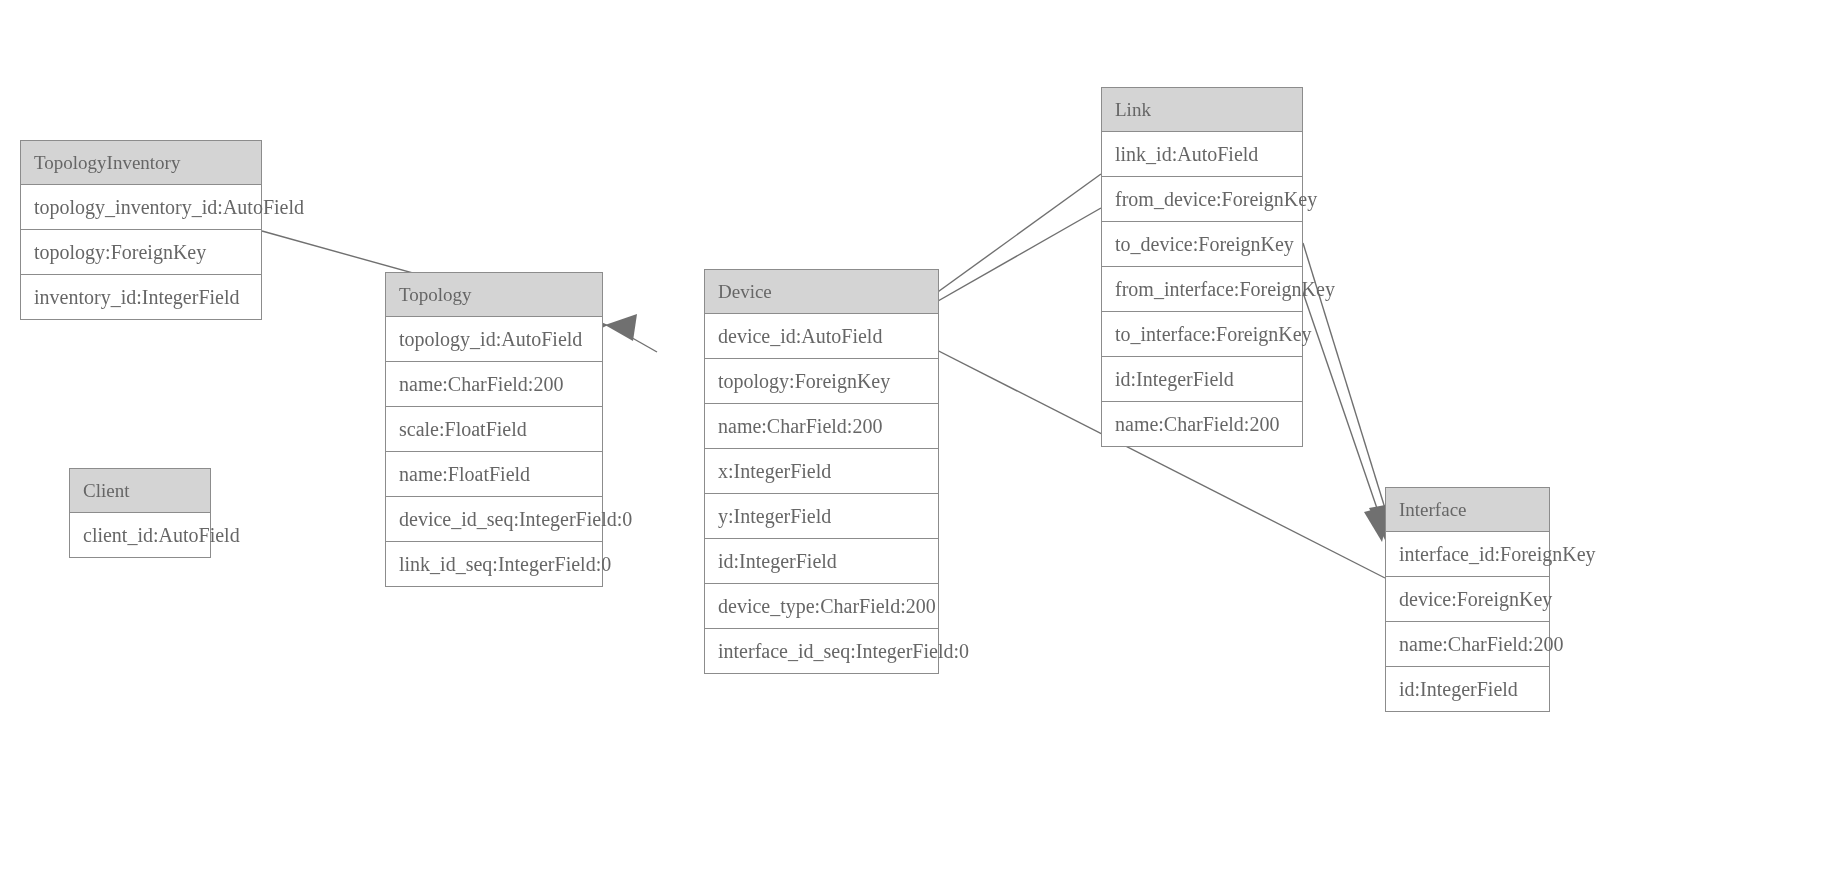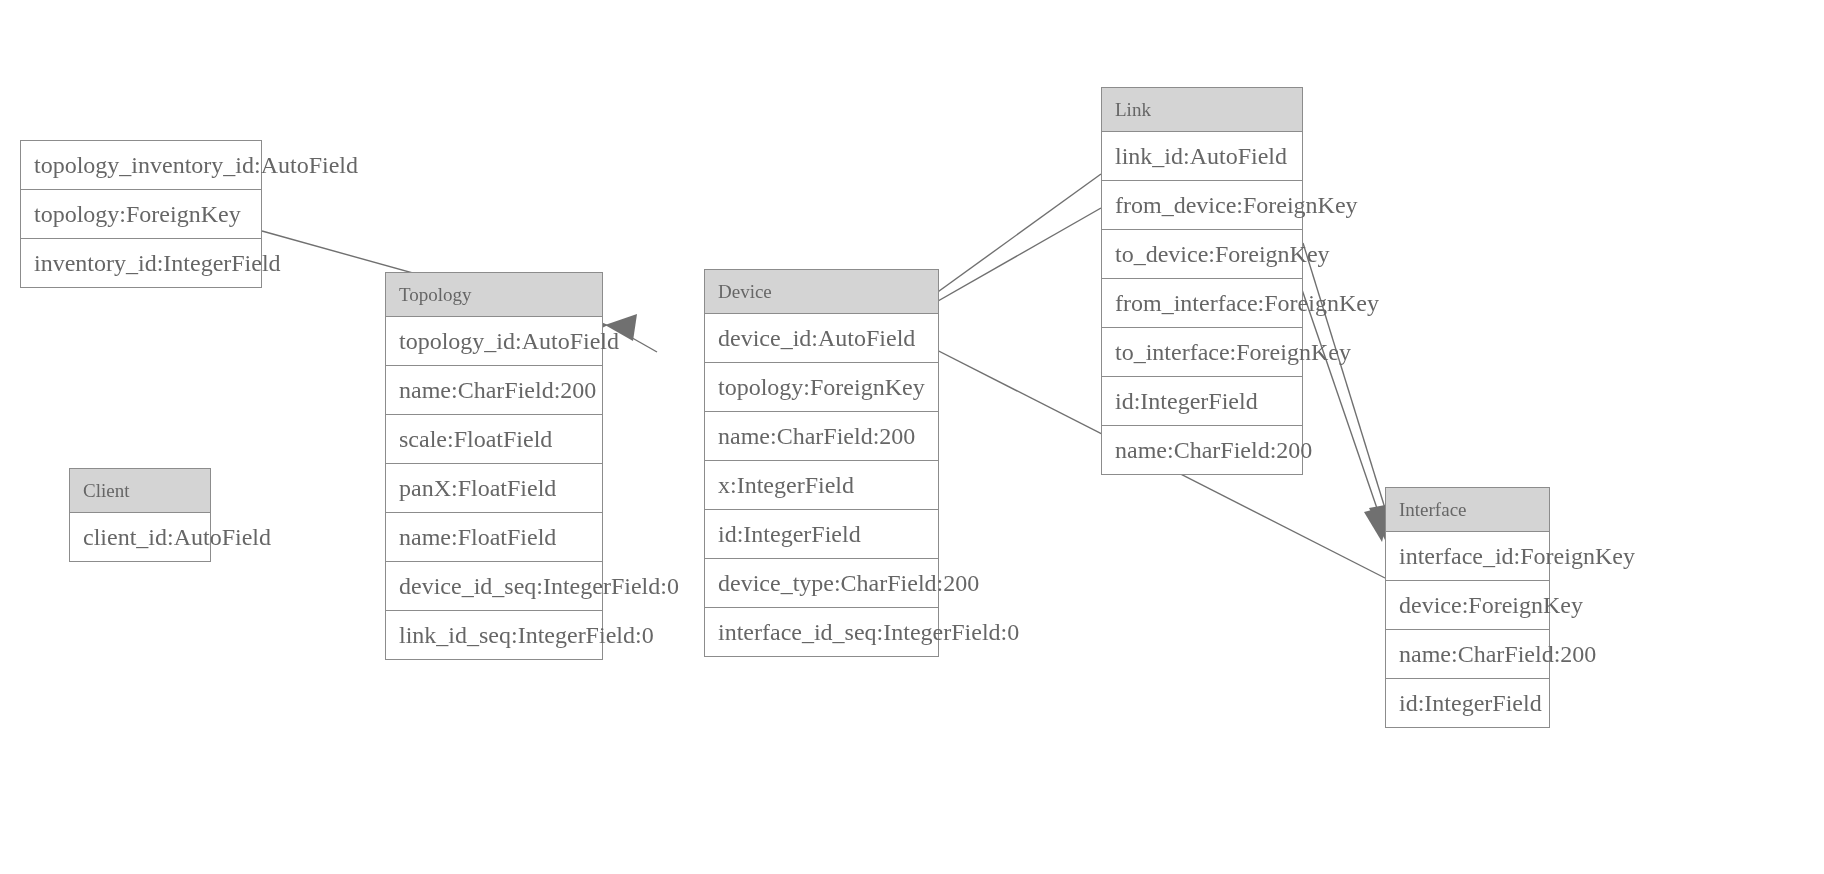--- a/index.html
+++ b/index.html
@@ -44,21 +44,21 @@
     padding: 12px 0 12px 13px;
     white-space: nowrap;
   }
   .entity-rows {
     display: block;
   }
   .entity-row {
     box-sizing: border-box;
     border-bottom: 1px solid #8c8c8c;
     color: #666666;
-    font-size: 24px;
+    font-size: 20px;
     line-height: 1;
     padding: 12px 0 12px 13px;
     white-space: nowrap;
     background: #ffffff;
   }
   .entity-row:last-child {
     border-bottom: none;
   }
 </style>
 </head>
@@ -103,54 +103,55 @@
     </g>
 
     <g>
       <line x1="1298" y1="278" x2="1381" y2="520" stroke="#707070" stroke-width="1.4"></line>
       <polygon points="1382,542 1364,512 1391,505" fill="#707070"></polygon>
     </g>
 
   </svg>
 
   <div class="entity" style="left:20px; top:140px; width:242px;">
+    <div class="entity-title">TopologyInventory</div>
     <div class="entity-rows">
       <div class="entity-row">topology_inventory_id:AutoField</div>
       <div class="entity-row">topology:ForeignKey</div>
       <div class="entity-row">inventory_id:IntegerField</div>
     </div>
   </div>
 
   <div class="entity" style="left:385px; top:272px; width:218px;">
     <div class="entity-title">Topology</div>
     <div class="entity-rows">
       <div class="entity-row">topology_id:AutoField</div>
       <div class="entity-row">name:CharField:200</div>
       <div class="entity-row">scale:FloatField</div>
-      <div class="entity-row">panX:FloatField</div>
       <div class="entity-row">name:FloatField</div>
       <div class="entity-row">device_id_seq:IntegerField:0</div>
       <div class="entity-row">link_id_seq:IntegerField:0</div>
     </div>
   </div>
 
   <div class="entity" style="left:69px; top:452px; width:142px;margin-top:16px;">
     <div class="entity-title">Client</div>
     <div class="entity-rows">
       <div class="entity-row">client_id:AutoField</div>
     </div>
   </div>
 
   <div class="entity" style="left:657px; top:269px; width:235px;margin-left:47px;">
     <div class="entity-title">Device</div>
     <div class="entity-rows">
       <div class="entity-row">device_id:AutoField</div>
       <div class="entity-row">topology:ForeignKey</div>
       <div class="entity-row">name:CharField:200</div>
       <div class="entity-row">x:IntegerField</div>
+      <div class="entity-row">y:IntegerField</div>
       <div class="entity-row">id:IntegerField</div>
       <div class="entity-row">device_type:CharField:200</div>
       <div class="entity-row">interface_id_seq:IntegerField:0</div>
     </div>
   </div>
 
   <div class="entity" style="left:1101px; top:87px; width:202px;">
     <div class="entity-title">Link</div>
     <div class="entity-rows">
       <div class="entity-row">link_id:AutoField</div>

